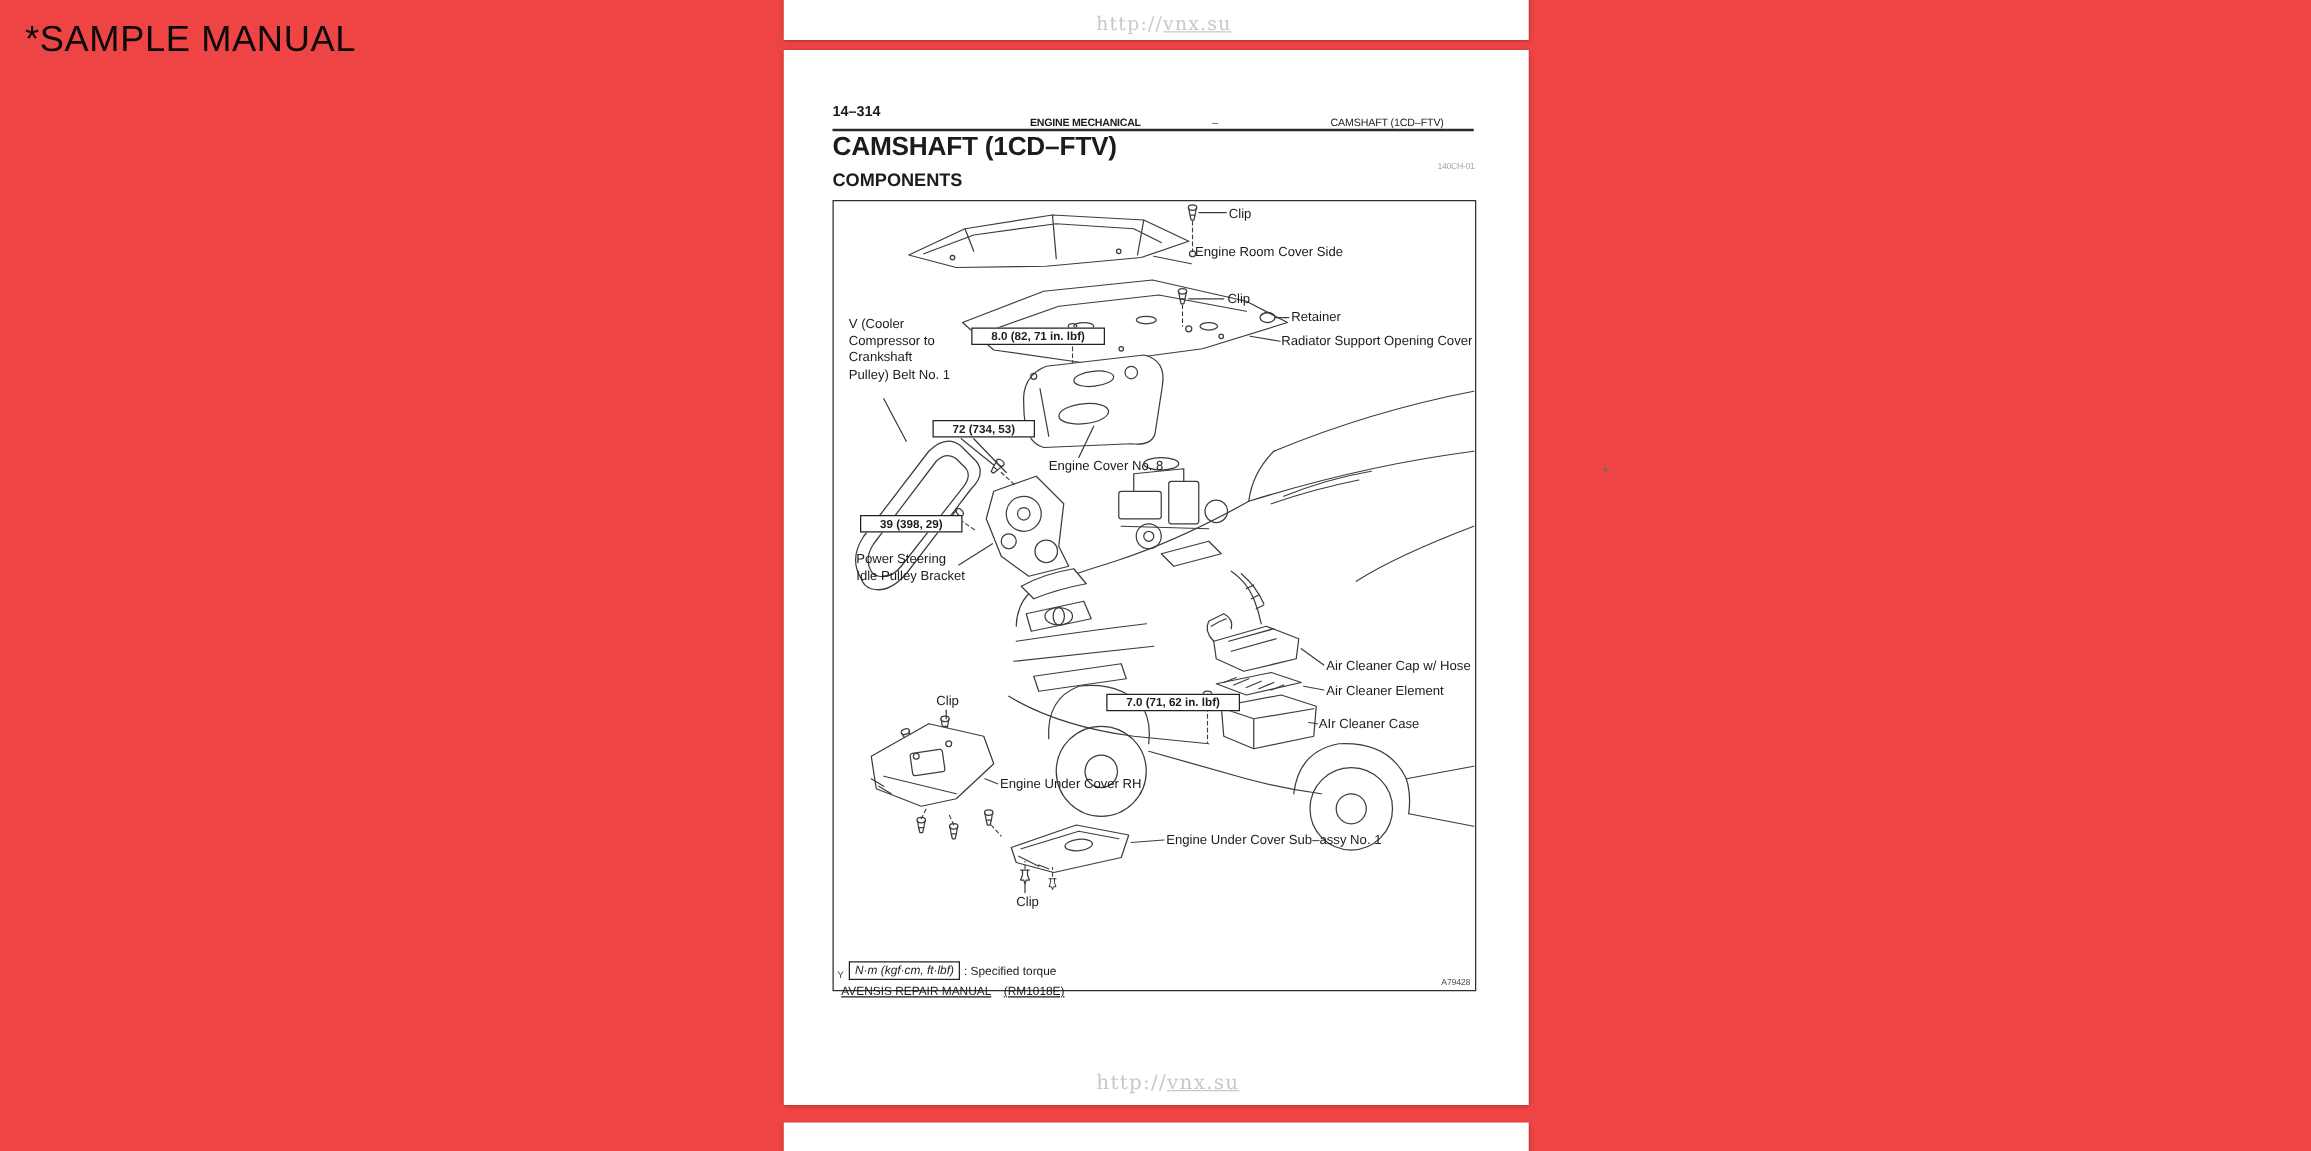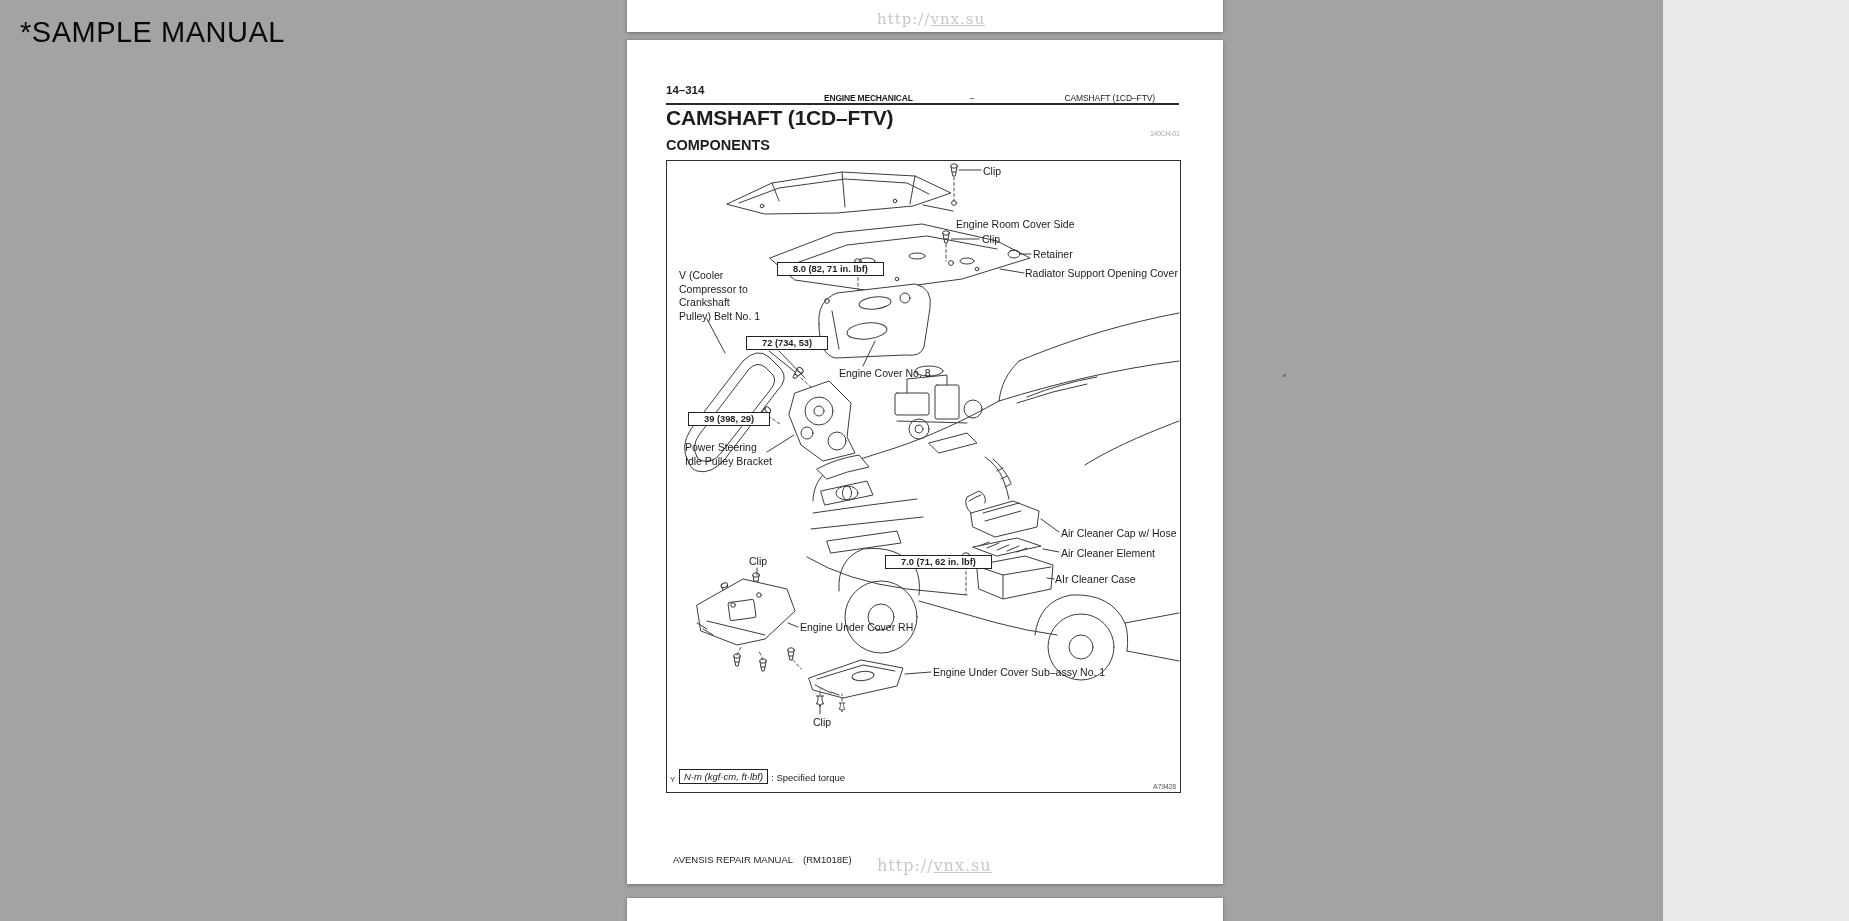--- a/index.html
+++ b/index.html
@@ -1,16 +1,16 @@
 <!DOCTYPE html>
 <html><head>
 <meta charset="utf-8">
 <style>
   html,body{margin:0;padding:0;background:#e9e9ea;}
-  #stage{position:relative;width:1663px;height:921px;background:#a3a3a3;overflow:hidden;
+  #stage{position:relative;width:1849px;height:921px;background:#ef4444;overflow:hidden;
          font-family:"Liberation Sans",sans-serif;color:#1c1c1c;}
   .abs{position:absolute;}
   
   #sample-label{left:20px;top:16px;font-size:29px;letter-spacing:.5px;color:#0a0a0a;}
   
   .page{background:#fff;box-shadow:0 1px 4px rgba(0,0,0,.3),0 0 1px rgba(0,0,0,.2);}
   #page-top{left:627px;top:-6px;width:596px;height:38px;}
   #page-main{left:627px;top:40px;width:596px;height:844px;}
   #page-bottom{left:627px;top:898px;width:596px;height:28px;}
   
@@ -34,21 +34,21 @@
   .lbl{position:absolute;font-size:10.5px;line-height:12px;white-space:nowrap;color:#1b1b1b;}
   .ml{white-space:pre-line;line-height:13.5px;}
   .tq{position:absolute;border:1.4px solid #222;background:#fff;font-size:9.3px;font-weight:bold;
       padding:0px 15px;line-height:12px;white-space:nowrap;}
   #legend-row{left:3px;top:608px;display:flex;align-items:flex-end;white-space:nowrap;}
   #legend-y{font-size:7.5px;margin-right:4px;color:#333;}
   #legend-box{border:1.2px solid #222;font-size:9.5px;padding:0 4px;line-height:13px;background:#fff;font-style:italic;}
   #legend-note{font-size:9.5px;margin-left:3px;line-height:13px;}
   #figure-id{right:4px;bottom:2px;position:absolute;font-size:7px;color:#55555e;letter-spacing:-.2px;}
   
-  #page-footer{left:46px;top:814px;font-size:9.5px;display:flex;}
+  #page-footer{left:46px;top:748px;font-size:9.5px;display:flex;text-decoration:underline;}
   #page-footer .code{margin-left:10px;}
   
   #stray-dot{left:1283px;top:374px;width:3px;height:3px;background:#6b6b6b;border-radius:50%;}
 </style>
 </head>
 <body>
 
 <div id="stage">
 
   <div id="sample-label" class="abs">*SAMPLE MANUAL</div>
@@ -233,25 +233,25 @@
           <use href="#clipPin" transform="translate(153,540)"></use>
           <path stroke-dasharray="3,2.5" stroke-width=".9" d="M153,534 V528 M175,540 V533"></path>
           <path d="M153,546 V553"></path>
           <use href="#clipPin" transform="translate(175,546) scale(0.8)"></use>
           <use href="#scr" transform="translate(124,494)"></use>
           <path stroke-dasharray="3,2.5" stroke-width=".9" d="M126,499 L134,508"></path>
         </g>
       </svg>
 
       <div class="lbl" style="left:316px;top:4px">Clip</div>
-      <div class="lbl" style="left:289px;top:57px">Engine Room Cover Side</div>
+      <div class="lbl" style="left:289px;top:35px">Engine Room Cover Side</div>
       <div class="lbl" style="left:315px;top:72px">Clip</div>
       <div class="lbl" style="left:366px;top:87px">Retainer</div>
       <div class="lbl" style="left:358px;top:106px">Radiator Support Opening Cover</div>
-      <div class="lbl ml" style="left:12px;top:108px;width:112px">V (Cooler
+      <div class="lbl ml" style="left:12px;top:92px;width:112px">V (Cooler
 Compressor to
 Crankshaft
 Pulley) Belt No. 1</div>
       <div class="lbl" style="left:172px;top:206px">Engine Cover No. 8</div>
       <div class="lbl ml" style="left:18px;top:280px;width:120px">Power Steering
 Idle Pulley Bracket</div>
       <div class="lbl" style="left:394px;top:366px">Air Cleaner Cap w/ Hose</div>
       <div class="lbl" style="left:394px;top:386px">Air Cleaner Element</div>
       <div class="lbl" style="left:388px;top:412px">AIr Cleaner Case</div>
       <div class="lbl" style="left:82px;top:394px">Clip</div>

